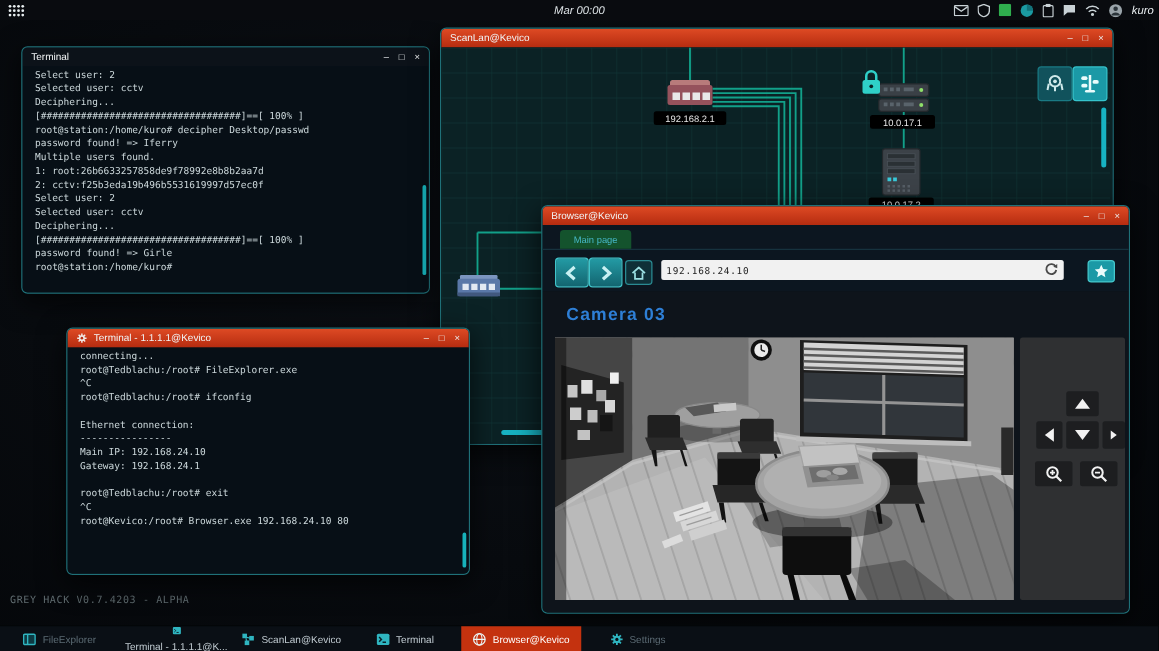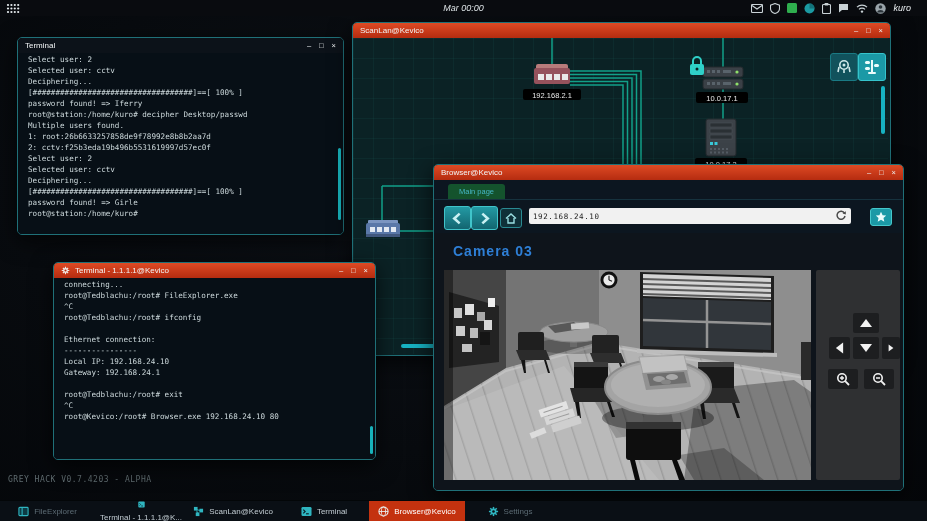--- a/index.html
+++ b/index.html
@@ -4,21 +4,21 @@
 <style>
   html,body{margin:0;padding:0;background:#000;}
   .stage{position:relative;width:927px;height:521px;overflow:hidden;
     font-family:"Liberation Sans",sans-serif;
     background:radial-gradient(ellipse at 45% 38%, #0d1117 0%, #080b0f 55%, #040609 100%);}
   
   .topbar{position:absolute;left:0;top:0;width:100%;height:16px;background:#090b0f;
     display:flex;align-items:center;z-index:50;font-style:italic;}
   .topbar .left{display:flex;align-items:center;padding-left:6px;}
   .topbar .clock{position:absolute;left:0;right:0;text-align:center;font-size:9px;color:#dde3e6;}
-  .topbar .right{margin-left:auto;display:flex;align-items:center;gap:7px;padding-right:16px;z-index:2;}
+  .topbar .right{margin-left:auto;display:flex;align-items:center;gap:7px;padding-right:4px;z-index:2;}
   .topbar .uname{font-size:9px;color:#e8edf0;}
   .trayico{display:flex;align-items:center;}
   
   .dicon{position:absolute;width:64px;text-align:center;}
   .dicon .tile{width:34px;height:26px;margin:0 auto;border-radius:3px;
     background:rgba(140,40,28,.30);border:1px solid rgba(205,75,52,.35);
     display:flex;align-items:center;justify-content:center;}
   .dicon .glyph{width:16px;height:12px;border:1px solid rgba(230,100,70,.55);border-radius:2px;}
   .dicon .lbl{margin-top:4px;font-size:7.5px;color:rgba(220,105,78,.80);}
   .version{position:absolute;left:8px;top:475px;font:8px "DejaVu Sans Mono",monospace;color:#606c70;letter-spacing:.5px;}
@@ -120,22 +120,22 @@
         <span>□</span>
         <span>×</span>
       </div>
     </div>
     <div class="term">
       <div class="clipTop">
         <div class="tline">Select user: 2</div>
         <div class="tline">Selected user: cctv</div>
         <div class="tline">Deciphering...</div>
         <div class="tline">[###################################]==[ 100% ]</div>
+        <div class="tline">root@station:/home/kuro# decipher Desktop/passwd</div>
         <div class="tline">password found! =&gt; Iferry</div>
-        <div class="tline">root@station:/home/kuro# decipher Desktop/passwd</div>
         <div class="tline">Multiple users found.</div>
         <div class="tline">1: root:26b6633257858de9f78992e8b8b2aa7d</div>
         <div class="tline">2: cctv:f25b3eda19b496b5531619997d57ec0f</div>
         <div class="tline">Select user: 2</div>
         <div class="tline">Selected user: cctv</div>
         <div class="tline">Deciphering...</div>
         <div class="tline">[###################################]==[ 100% ]</div>
         <div class="tline">password found! =&gt; Girle</div>
         <div class="tline">root@station:/home/kuro#</div>
       </div>
@@ -292,21 +292,21 @@
     </div>
     <div class="term">
       <div class="clipTop">
         <div class="tline">connecting...</div>
         <div class="tline">root@Tedblachu:/root# FileExplorer.exe</div>
         <div class="tline">^C</div>
         <div class="tline">root@Tedblachu:/root# ifconfig</div>
         <div class="tline"></div>
         <div class="tline">Ethernet connection:</div>
         <div class="tline">----------------</div>
-        <div class="tline">Local IP: 192.168.24.10</div>
+        <div class="tline">Main IP: 192.168.24.10</div>
         <div class="tline">Gateway: 192.168.24.1</div>
         <div class="tline"></div>
         <div class="tline">root@Tedblachu:/root# exit</div>
         <div class="tline">^C</div>
         <div class="tline">root@Kevico:/root# Browser.exe 192.168.24.10 80</div>
       </div>
       <div class="vscroll" style="right:2px;top:148px;height:28px;"></div>
     </div>
   </div>
 

